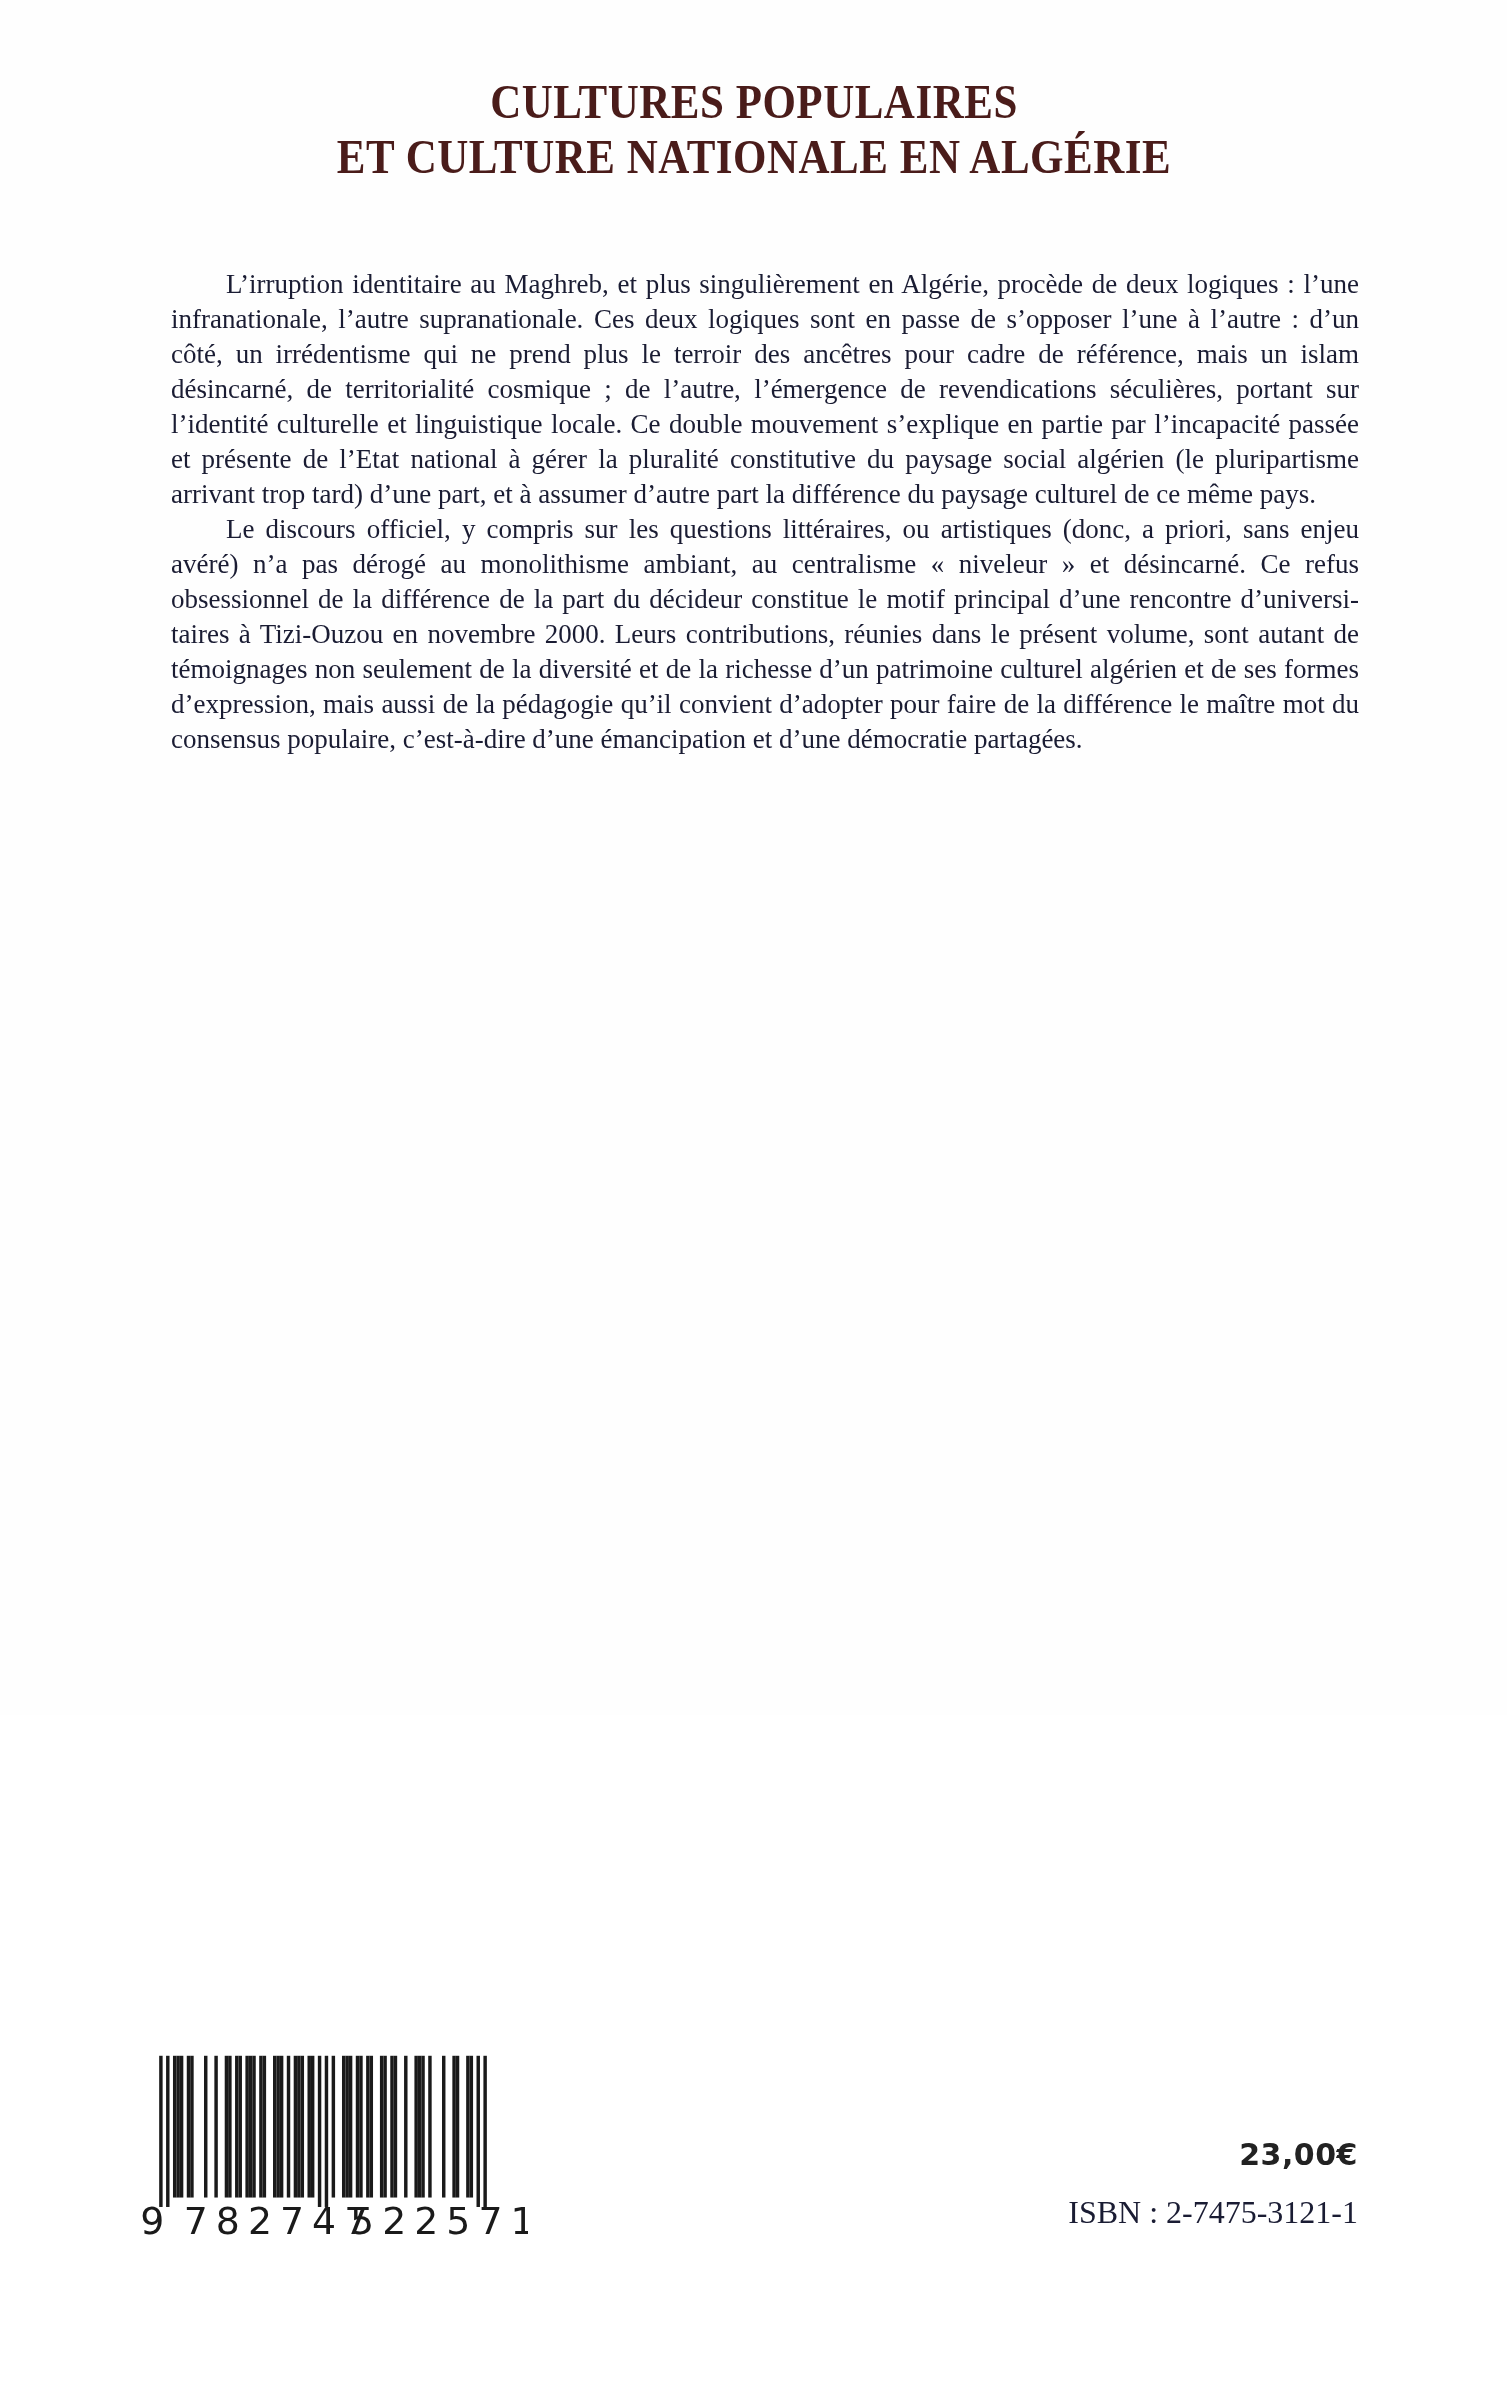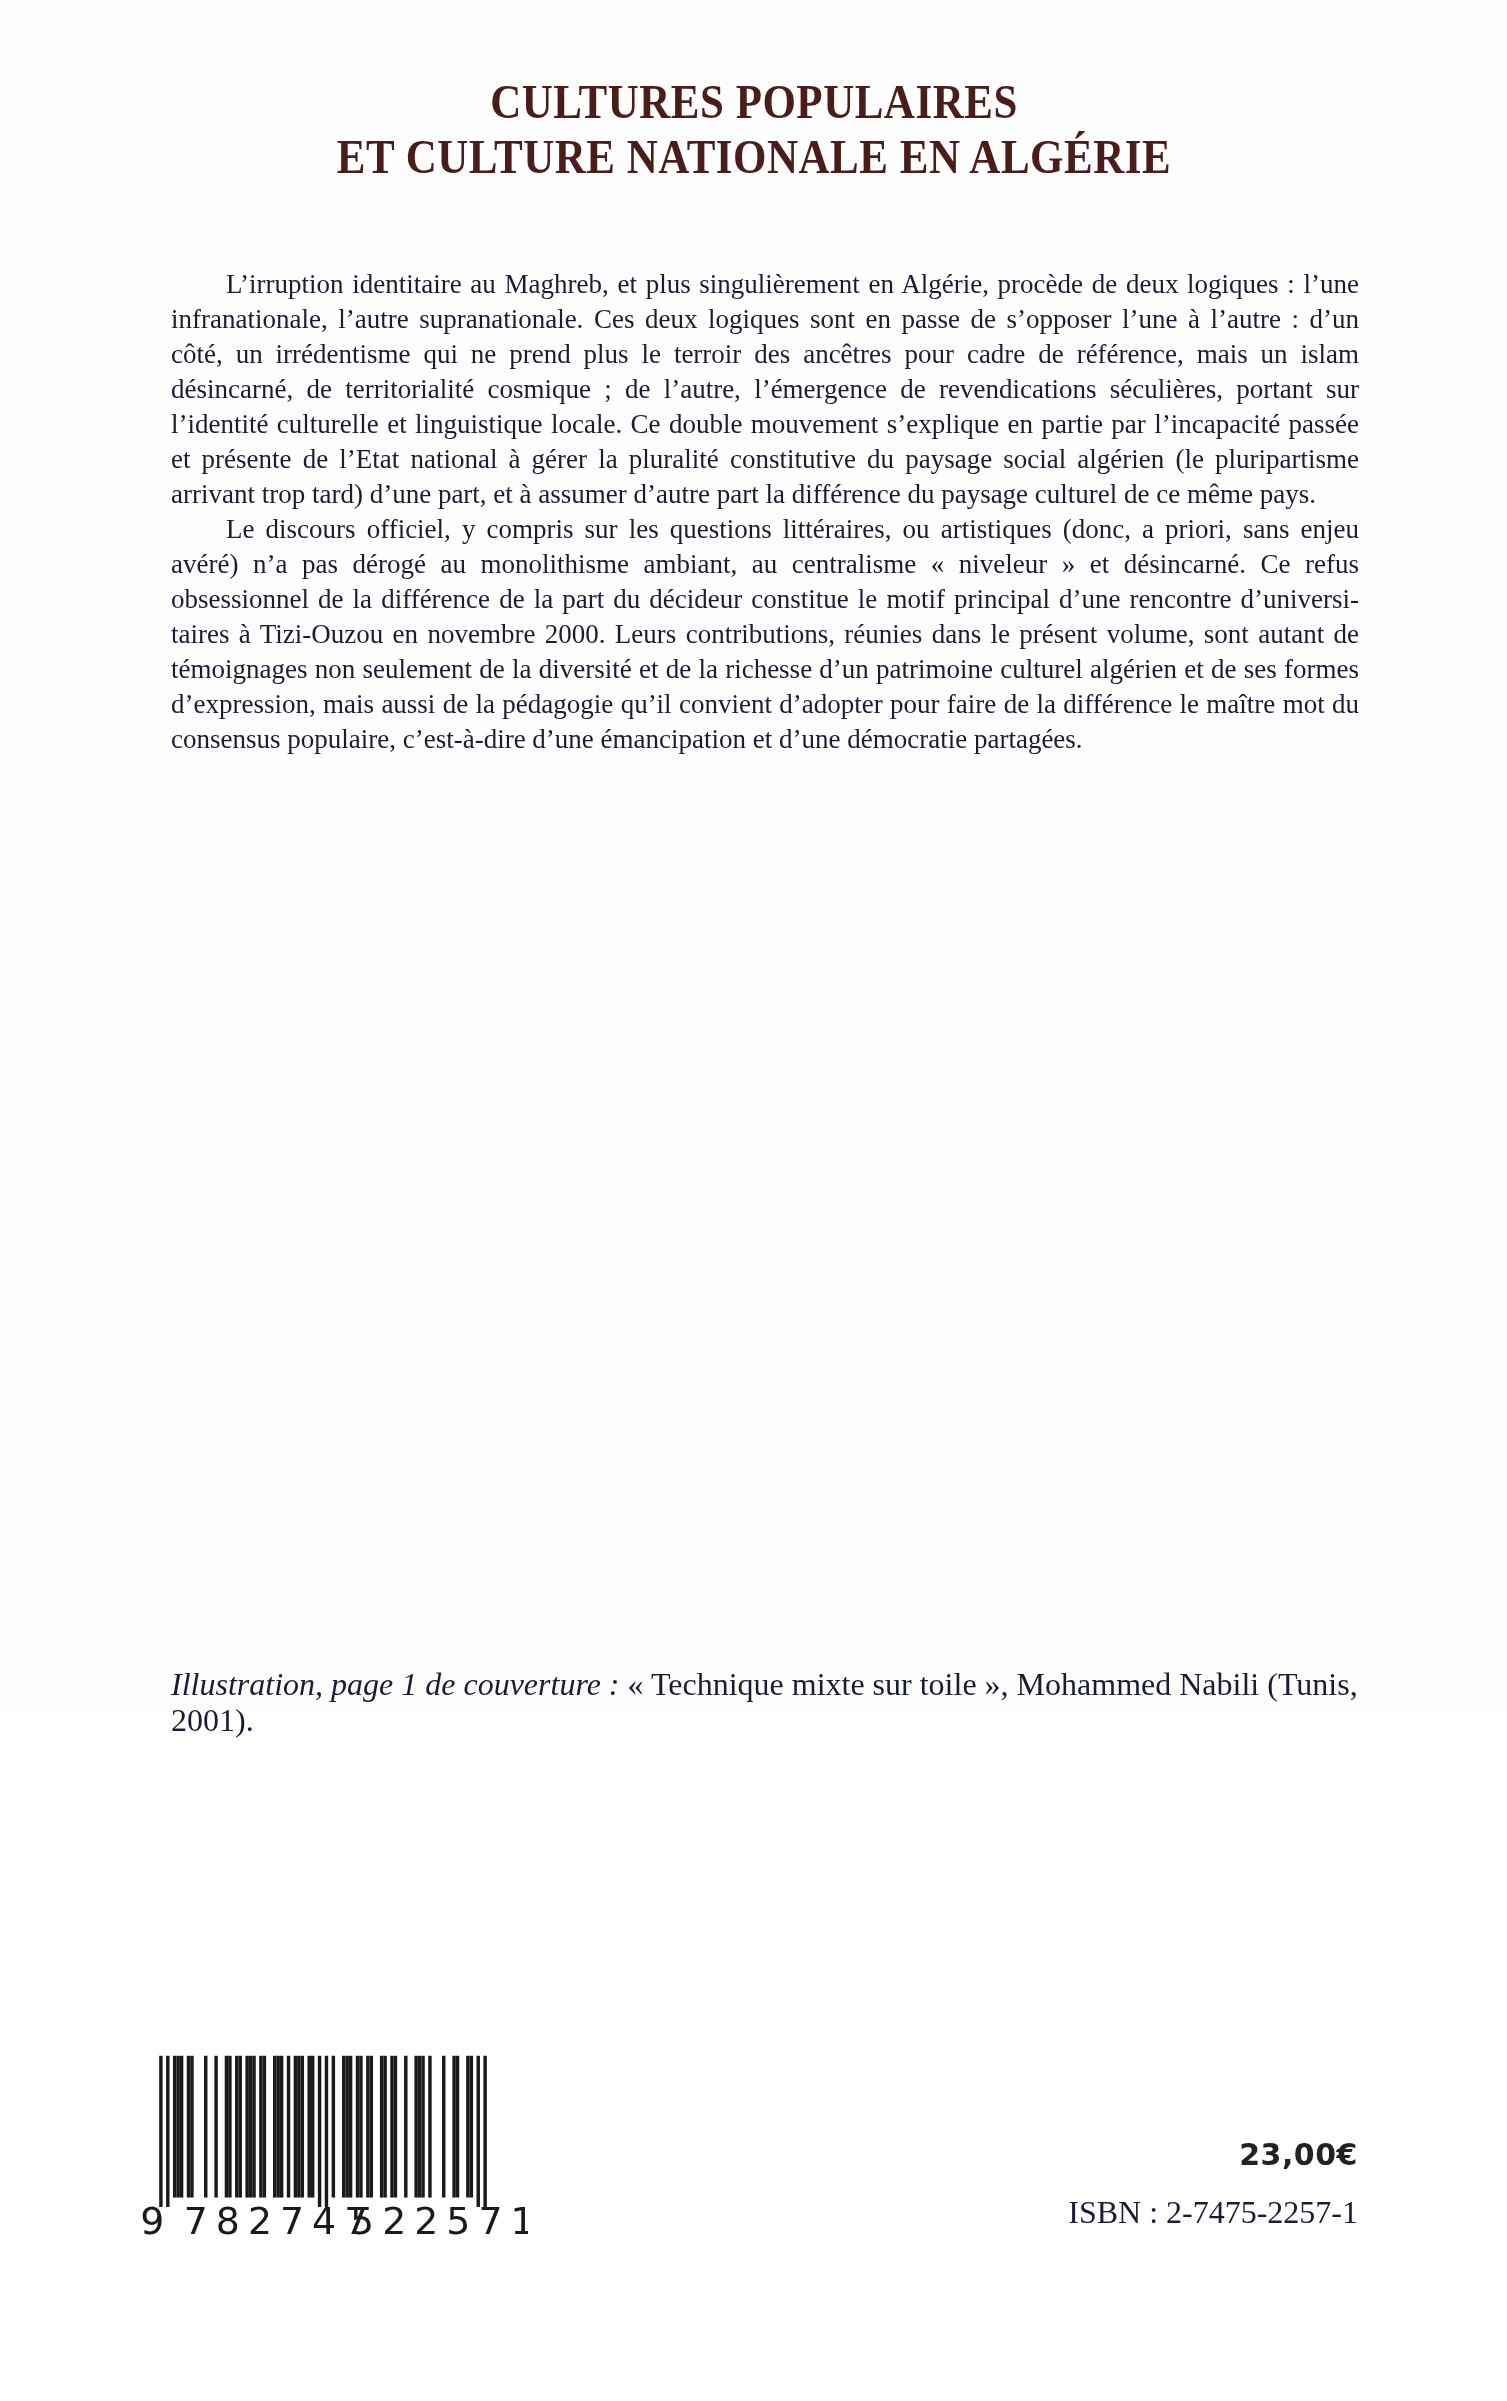--- a/index.html
+++ b/index.html
@@ -66,21 +66,20 @@
   <div class="title">
     <div>CULTURES POPULAIRES</div>
     <div>ET CULTURE NATIONALE EN ALGÉRIE</div>
   </div>
 
   <div class="body-text">
     <p>L’irruption identitaire au Maghreb, et plus singulièrement en Algérie, procède de deux logiques : l’une infranationale, l’autre supranationale. Ces deux logiques sont en passe de s’opposer l’une à l’autre : d’un côté, un irrédentisme qui ne prend plus le terroir des ancêtres pour cadre de référence, mais un islam désincarné, de territorialité cosmique ; de l’autre, l’émergence de revendications séculières, portant sur l’identité culturelle et linguistique locale. Ce double mouvement s’explique en partie par l’incapacité passée et présente de l’Etat national à gérer la pluralité constitutive du paysage social algérien (le pluripartisme arrivant trop tard) d’une part, et à assumer d’autre part la différence du paysage culturel de ce même pays.</p>
     <p>Le discours officiel, y compris sur les questions littéraires, ou artistiques (donc, a priori, sans enjeu avéré) n’a pas dérogé au monolithisme ambiant, au centralisme « niveleur » et désincarné. Ce refus obsessionnel de la différence de la part du décideur constitue le motif principal d’une rencontre d’universi­taires à Tizi-Ouzou en novembre 2000. Leurs contributions, réunies dans le présent volume, sont autant de témoignages non seulement de la diversité et de la richesse d’un patrimoine culturel algérien et de ses formes d’expression, mais aussi de la pédagogie qu’il convient d’adopter pour faire de la différence le maître mot du consensus populaire, c’est-à-dire d’une émancipation et d’une démocratie partagées.</p>
   </div>
 
-  <div class="credit"><span class="italic">Illustration, page 1 de couverture :</span><span> « Technique mixte sur toile », Mohammed Nabili (Tunis, 2001).</span></div>
 
   <svg class="barcode" viewBox="0 0 410 200" xmlns="http://www.w3.org/2000/svg">
     <g id="bars" fill="#1a1a1a">
         <rect x="20.00" y="4" width="3.65" height="160"></rect>
         <rect x="27.30" y="4" width="3.65" height="160"></rect>
         <rect x="34.60" y="4" width="3.65" height="150"></rect>
         <rect x="38.25" y="4" width="3.65" height="150"></rect>
         <rect x="41.90" y="4" width="3.65" height="150"></rect>
         <rect x="49.20" y="4" width="3.65" height="150"></rect>
         <rect x="52.85" y="4" width="3.65" height="150"></rect>
@@ -132,16 +131,16 @@
         <rect x="363.10" y="4" width="3.65" height="160"></rect>
       </g>
     <g font-family="DejaVu Sans, sans-serif" font-size="40" fill="#1a1a1a">
       <text x="0" y="193">9</text>
       <text x="46" y="193" letter-spacing="8.5">782747</text>
       <text x="222" y="193" letter-spacing="8.5">522571</text>
     </g>
   </svg>
 
   <div class="price">23,00€</div>
-  <div class="isbn">ISBN : 2-7475-2257-1</div>
+  <div class="isbn">ISBN : 2-7475-3121-1</div>
 
 </div>
 
 
 </body></html>

